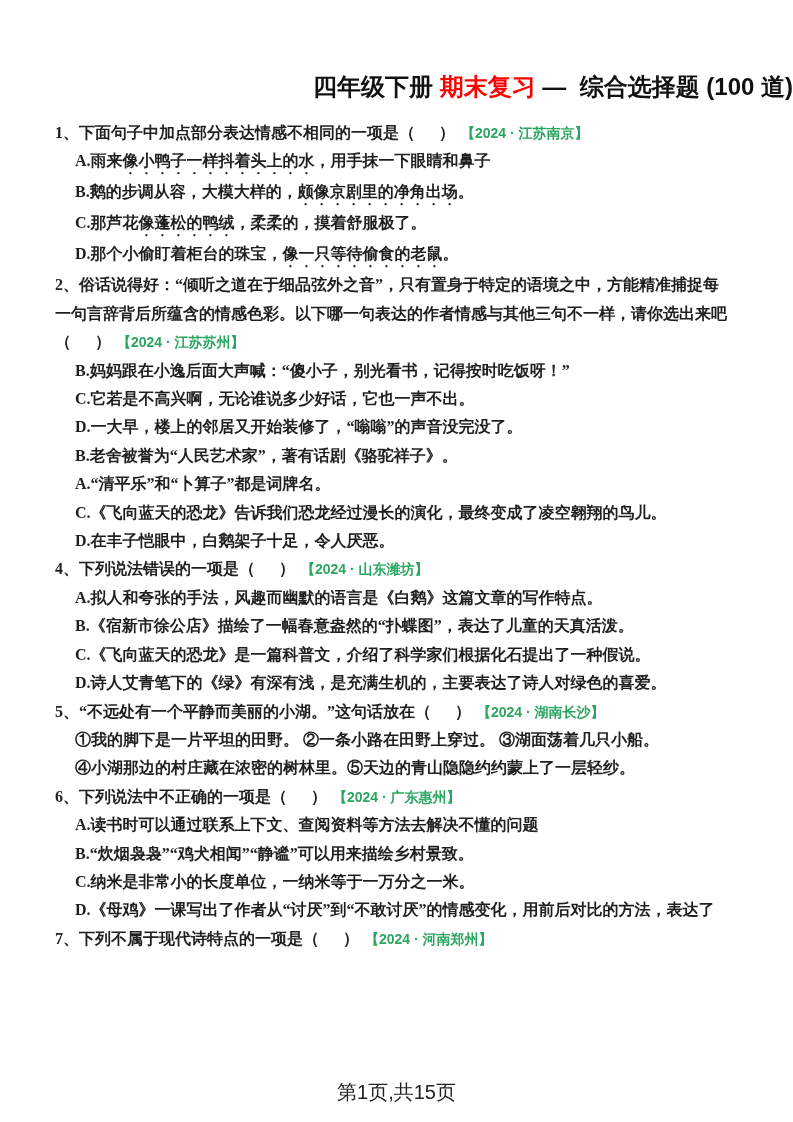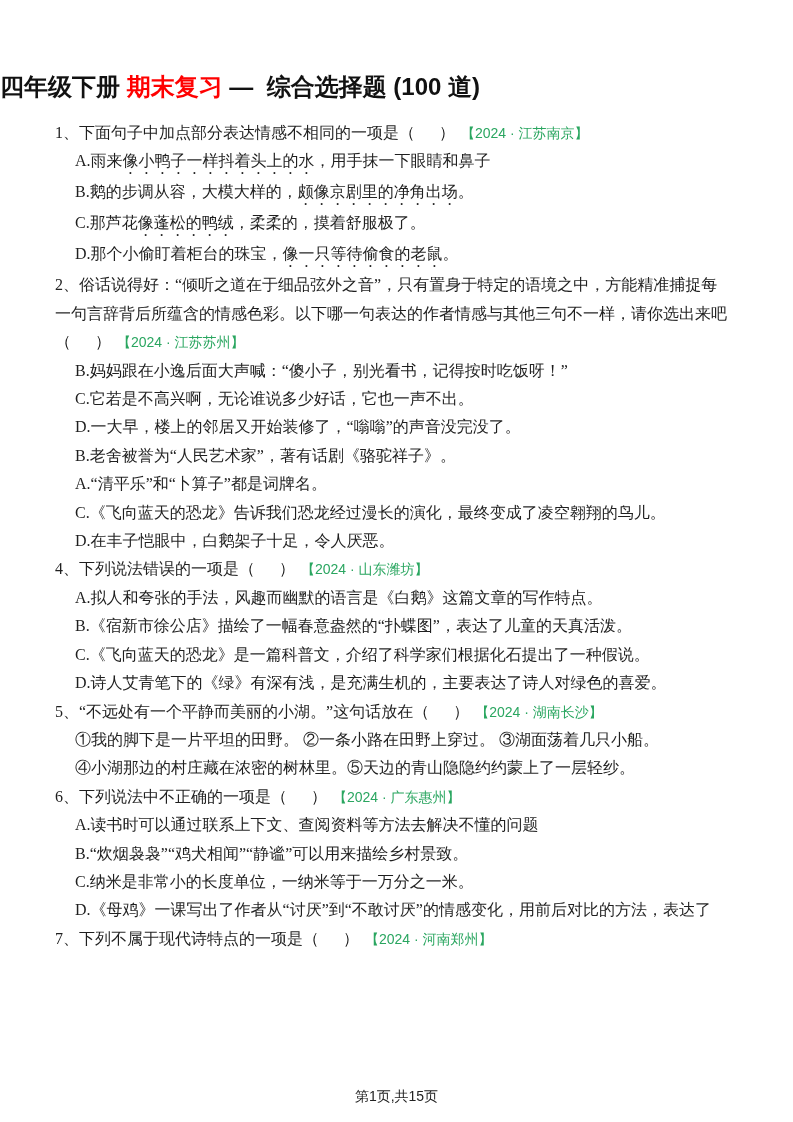--- a/index.html
+++ b/index.html
@@ -7,35 +7,35 @@
     position: relative;
     width: 793px;
     height: 1122px;
     background: #ffffff;
     overflow: hidden;
     font-family: "Liberation Serif", serif;
     color: #1f1f1f;
   }
   .doc-title {
     padding-top: 70px;
-    text-align: left;
+    text-align: right;
     font-family: "Liberation Sans", sans-serif;
     font-weight: bold;
     font-size: 24px;
     color: #111111;
     white-space: pre-wrap;
     line-height: 34px;
   }
   .doc-title .accent { color: #ff0000; }
   .content {
     padding: 15px 28px 0 55px;
     font-size: 16px;
     line-height: 28.4px;
   }
-  .line { white-space: pre-wrap; }
+  .line { white-space: pre-wrap; font-weight: bold; }
   .opt { padding-left: 20px; }
   .cite {
     color: #2aa660;
     font-family: "Liberation Sans", sans-serif;
     font-size: 14px;
     margin-left: 6px;
   }
   .em {
     -webkit-text-emphasis: filled dot;
     -webkit-text-emphasis-position: under right;
@@ -45,21 +45,21 @@
   .choice-row { display: flex; }
   .choice-row span { width: 145px; }
   .choice-row span:last-child { width: auto; }
   .footer {
     position: absolute;
     left: 0;
     bottom: 16px;
     width: 100%;
     text-align: center;
     font-family: "Liberation Sans", sans-serif;
-    font-size: 14px;
+    font-size: 20px;
     color: #222222;
   }
 </style>
 </head>
 <body>
 
 <div class="page">
 
   <div class="doc-title"><span>四年级下册 </span><span class="accent">期末复习</span><span> — </span><span> 综合选择题 (100 道)</span></div>
 

